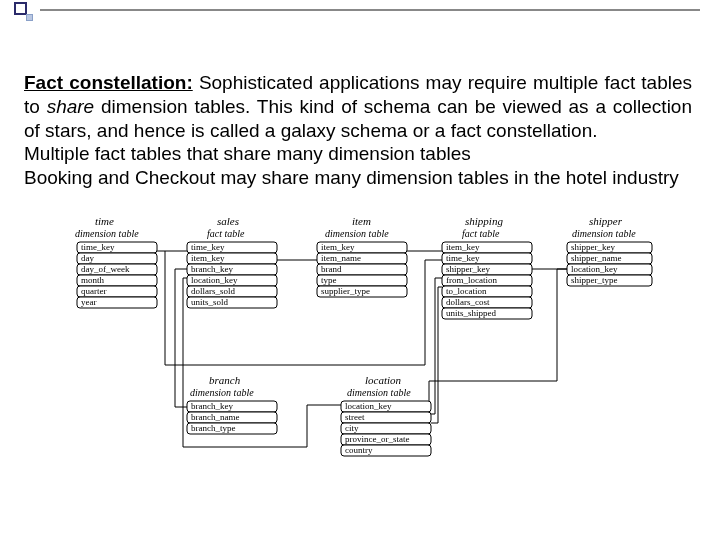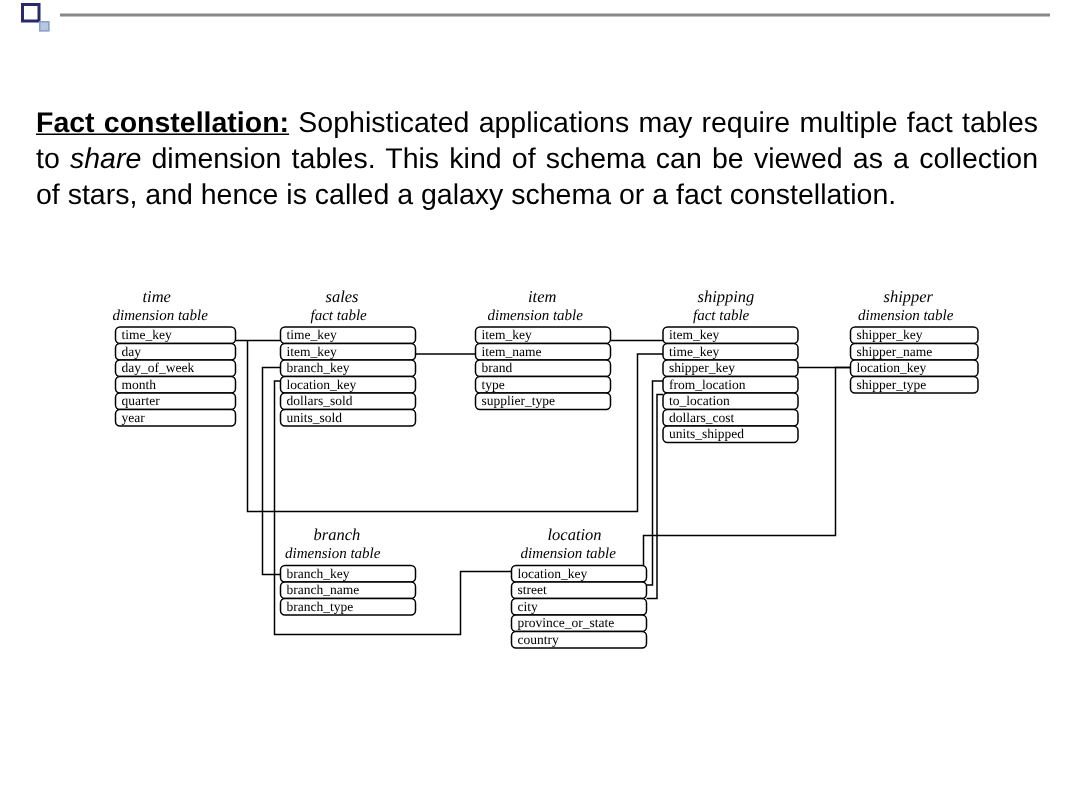--- a/index.html
+++ b/index.html
@@ -23,21 +23,22 @@
 
 <div class="top-bar">
   <div class="square1"></div>
   <div class="square2"></div>
   <div class="rule"></div>
 </div>
 
 <div class="content">
   <p class="just">
     <span class="title">Fact constellation:</span><span> Sophisticated applications may require multiple fact tables to </span><span class="ital">share</span><span> dimension tables. This kind of schema can be viewed as a collection of stars, and hence is called a galaxy schema or a fact constellation.</span><br>
-    <br>
+    <span>Multiple fact tables that share many dimension tables</span><br>
+    <span>Booking and Checkout may share many dimension tables in the hotel industry</span>
   </p>
 
   <div class="diagram">
     <svg width="602" height="270" viewBox="0 0 602 270">
 
       <g stroke="#000" stroke-width="1" fill="none">
 
         <path d="M100 42 L130 42"></path>
 
         <path d="M220 51 L260 51"></path>

